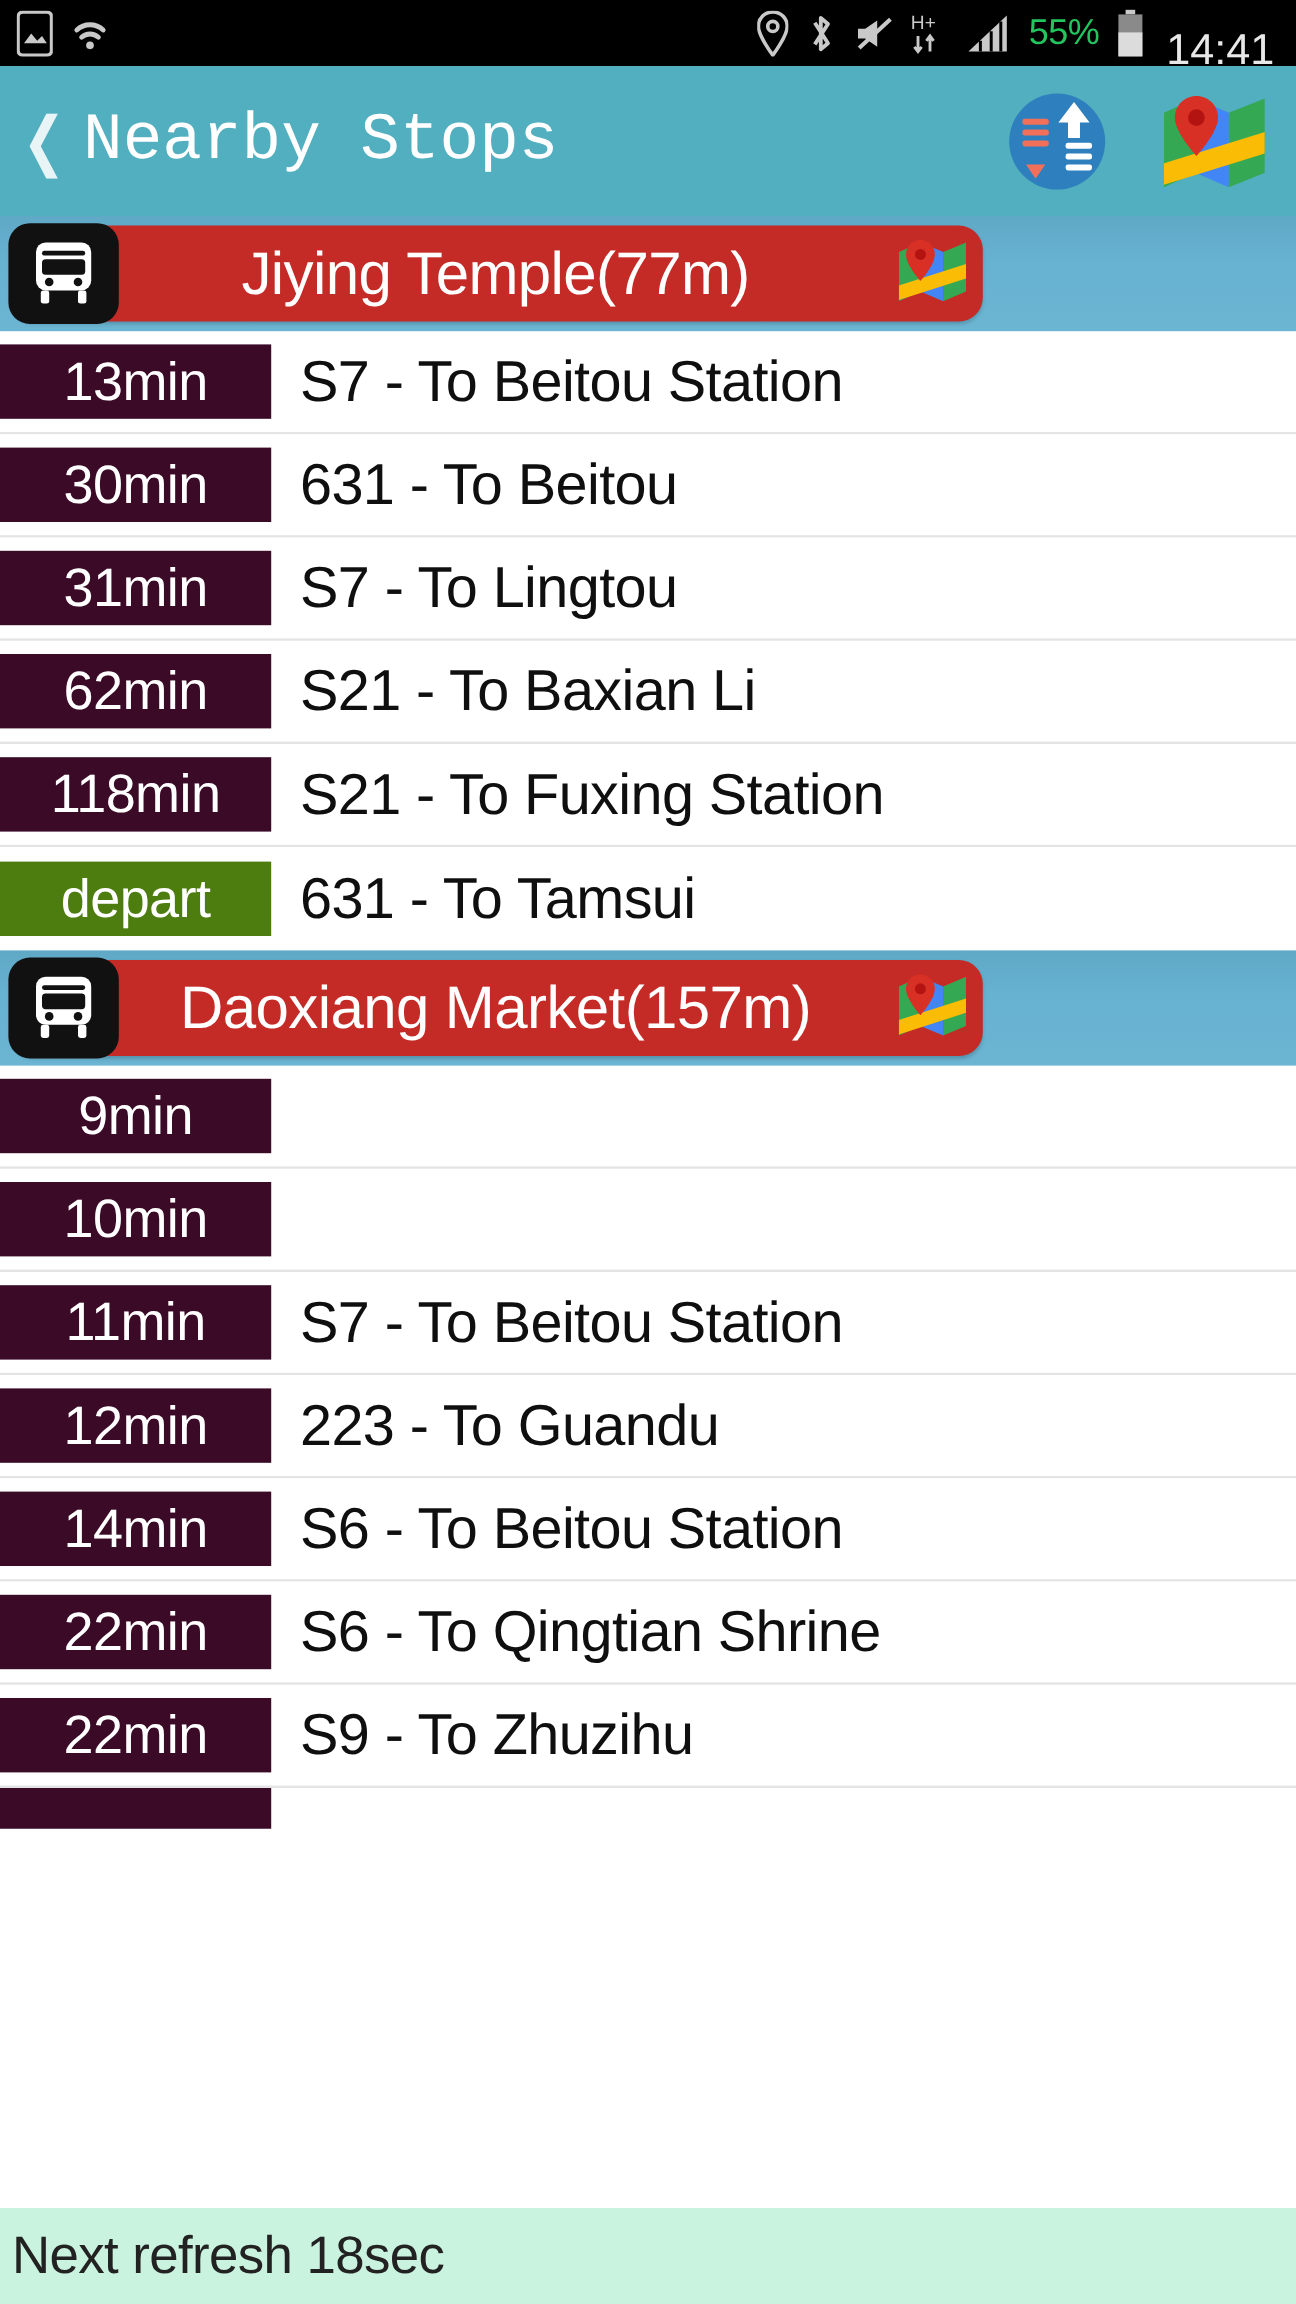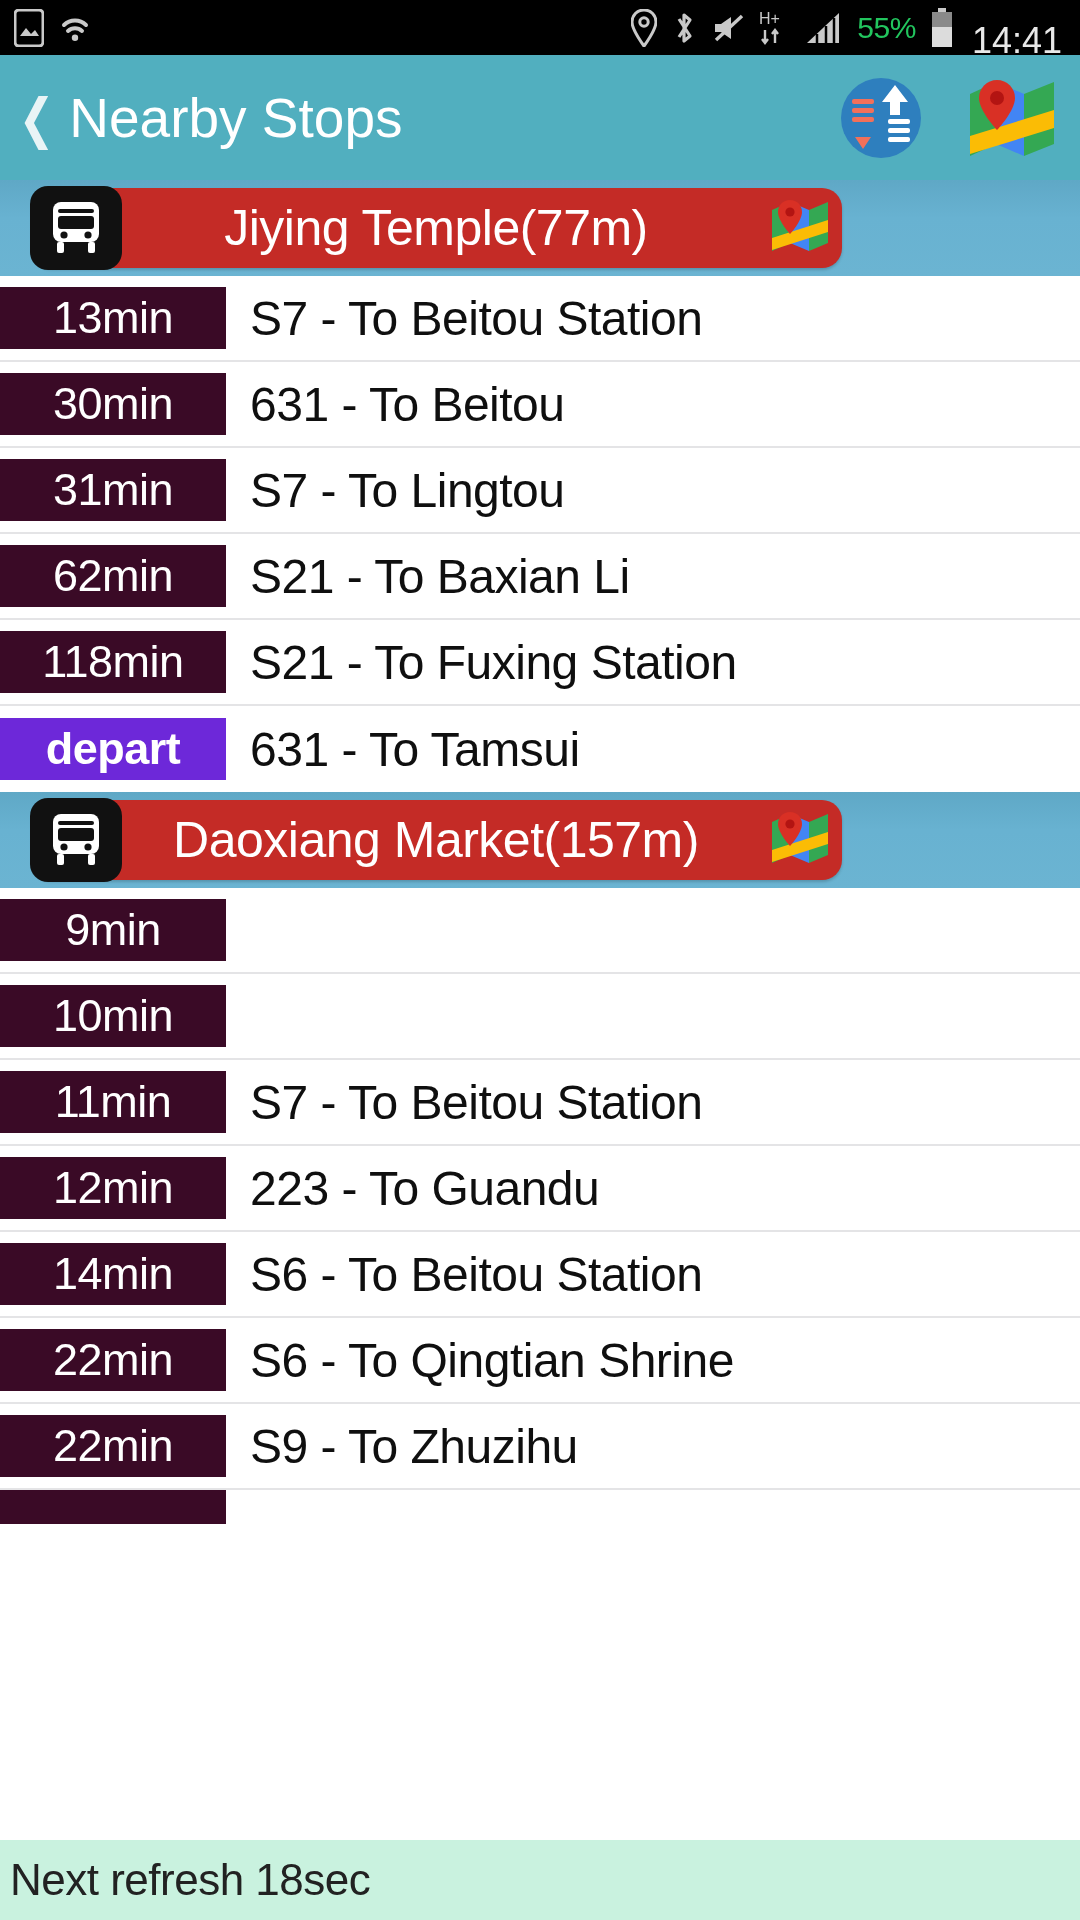--- a/index.html
+++ b/index.html
@@ -29,32 +29,32 @@
     display:flex; align-items:center;
     padding:0 26px 0 14px; position:relative;
   }
   .back-wrap{ display:flex; align-items:center; gap:10px; }
   .back-chevron{
     font-size:54px; color:#e9f4f6; line-height:1;
     transform:scaleX(0.8); font-weight:300;
   }
   .appbar-title{
     font-size:55px; color:#ffffff; font-weight:400;
-    letter-spacing:0px; white-space:nowrap;
+    letter-spacing:0px; white-space:nowrap;font-family:Liberation Mono, monospace;
   }
   .appbar-actions{ margin-left:auto; display:flex; align-items:center; gap:46px; }
   .sort-btn{ width:86px; height:86px; display:block; }
   .map-btn{ width:84px; height:80px; display:block; }
 
   
   .stop-header{
     height:96px;
     background:linear-gradient(to bottom,#5FA8C6 0%, #68B2D1 40%, #6BB4D2 100%);
     display:flex; align-items:center; position:relative;
-    padding-left:32px;
+    padding-left:9px;
   }
   .stop-banner{
     position:relative;
     height:80px;
     background:#C42B26;
     border-radius:20px;
     display:flex; align-items:center;
     width:810px;
     padding-left:96px; padding-right:14px;
     box-shadow:0 2px 3px rgba(0,0,0,0.18);
@@ -87,21 +87,21 @@
   .time-badge{
     min-width:226px;
     height:62px;
     background:#3A0A26;
     display:flex; align-items:center; justify-content:center;
     color:#ffffff; font-size:45px; font-weight:400;
     letter-spacing:-0.5px;
     padding:0 10px;
   }
   .time-badge.depart{
-    background:#6d28d9; color:#ffffff;font-weight:bold;
+    background:#4d7c0f; color:#ffffff;
   }
   .route-text{
     margin-left:24px;
     font-size:48px; color:#0f0f0f; font-weight:400;
     white-space:nowrap; letter-spacing:-0.5px;
   }
   .row.clipped{ height:34px; overflow:hidden; border-bottom:none; align-items:flex-start;}
   .row.clipped .time-badge{ height:62px; }
 
   

